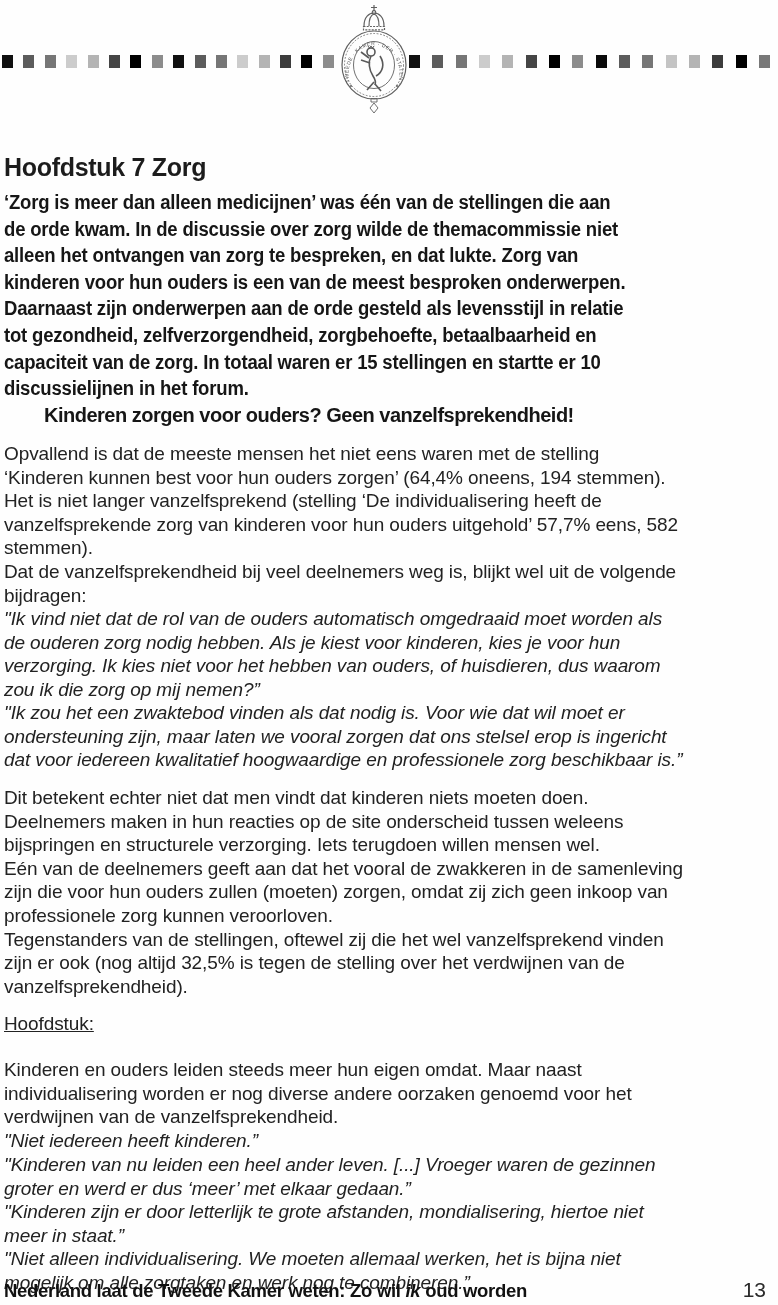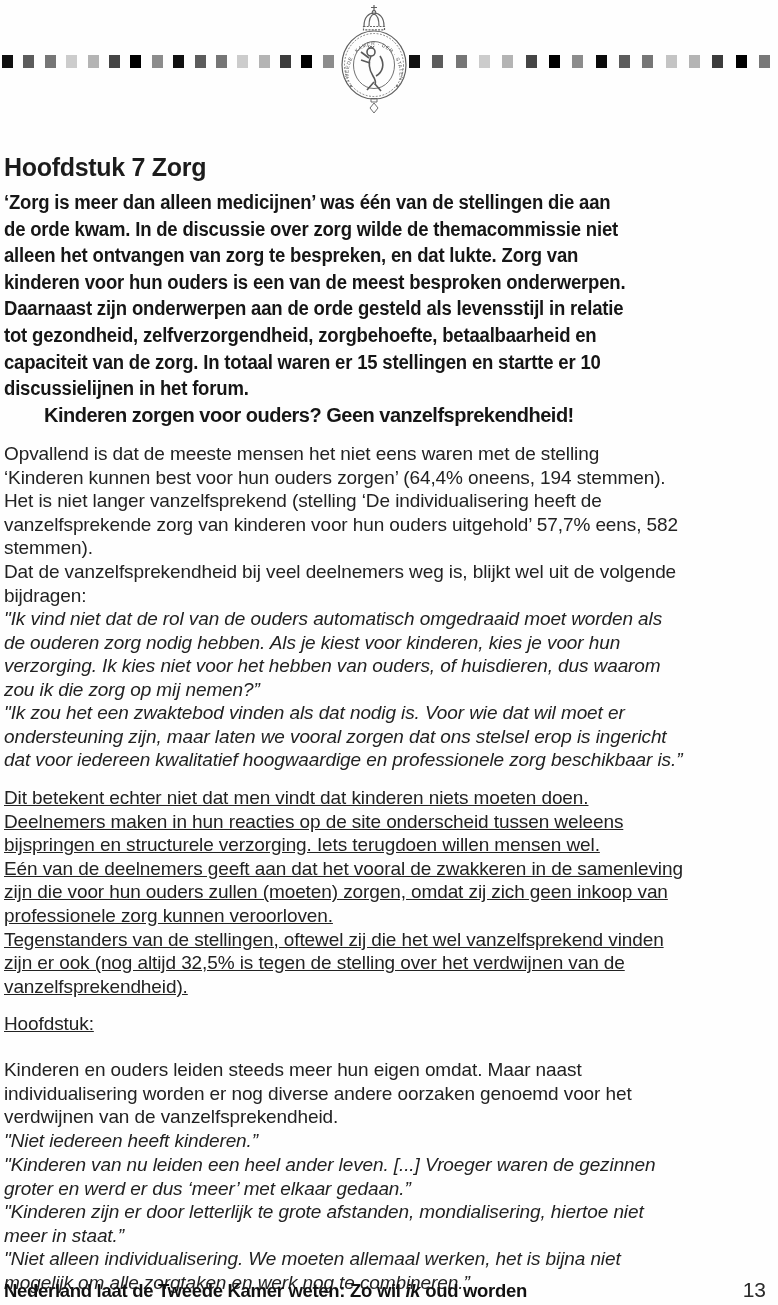--- a/index.html
+++ b/index.html
@@ -31,21 +31,21 @@
     white-space:nowrap;color:#161616;margin-left:40px;
   }
   .body-block{
     left:4px;width:772px;font-size:19px;line-height:23.6px;
     letter-spacing:-0.1px;white-space:pre-line;color:#222;margin-top:28px;
   }
   .italic{font-style:italic;}
   .b-para1{top:414px;}
   .b-quote1{top:579px;}
   .b-quote2{top:673px;}
-  .b-para2{top:758px;text-decoration:underline;}
+  .b-para2{top:758px;}
   .b-causes{top:984px;text-decoration:underline;}
   .b-para3{top:1030px;}
   .b-quote3{top:1101px;}
   .b-quote4{top:1125px;}
   .b-quote5{top:1172px;}
   .b-quote6{top:1219px;}
   
   .footer-title{
     top:1280px;left:4px;font-size:18.5px;font-weight:bold;letter-spacing:-0.3px;
     white-space:nowrap;color:#111;

